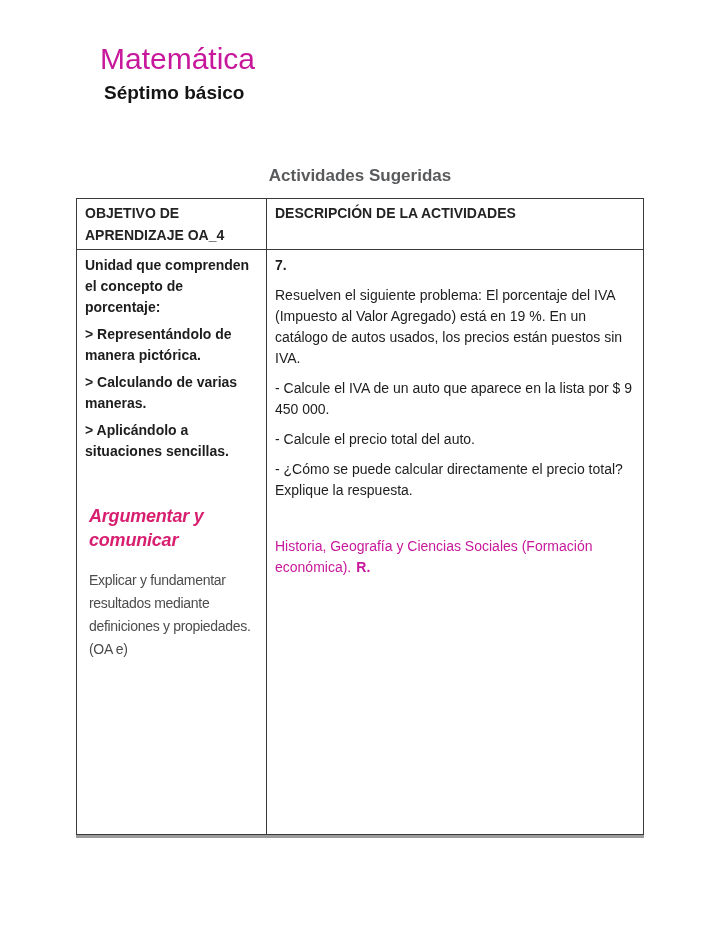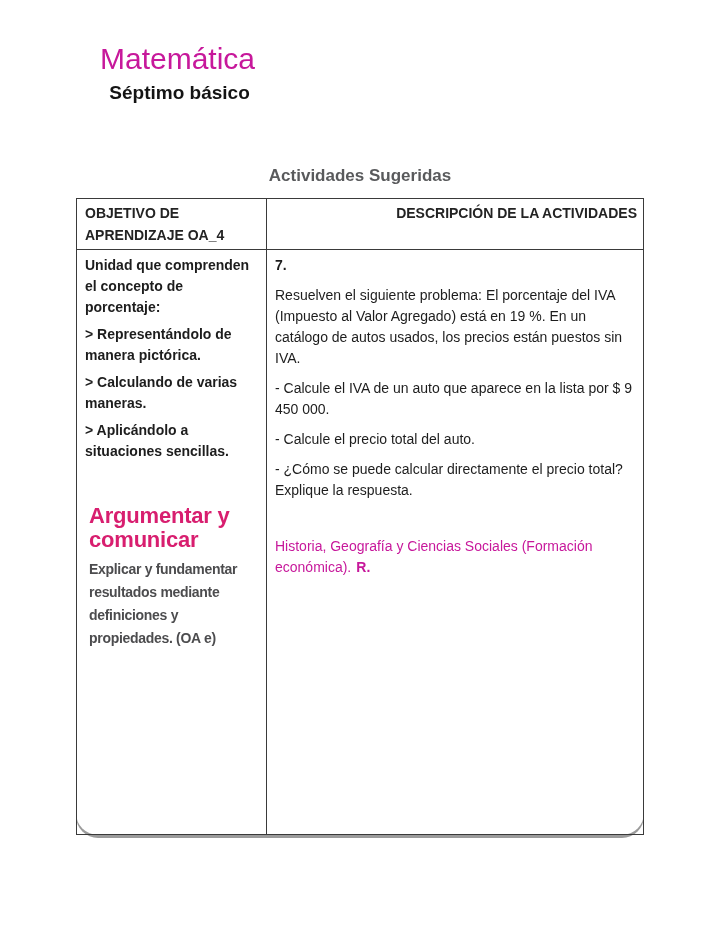--- a/index.html
+++ b/index.html
@@ -13,56 +13,55 @@
   html,body{margin:0;padding:0;background:#ffffff;}
   .page{
     width:720px;height:932px;background:#ffffff;position:relative;
     font-family:"Liberation Sans","DejaVu Sans",sans-serif;
     color:var(--body-black);overflow:hidden;
   }
   
   .doc-header{display:flex;justify-content:space-between;align-items:flex-start;
     padding:42px 110px 0 100px;}
   .subject{font-size:30px;font-weight:normal;color:var(--magenta);line-height:34px;}
-  .grade{font-size:19px;font-weight:bold;color:#141414;line-height:23px;margin-top:5px;padding-left:4px;text-align:center;}
+  .grade{font-size:19px;font-weight:bold;color:#141414;line-height:23px;margin-top:5px;padding-left:4px;}
   .header-right{text-align:right;margin-top:13px;}
   .unit{font-size:17.5px;font-weight:bold;color:var(--magenta);line-height:21px;}
   .oa{font-size:18px;font-weight:bold;color:var(--magenta);line-height:22px;margin-top:6px;}
   
   .section-title{text-align:center;font-size:17px;font-weight:bold;color:var(--title-gray);
     margin:62px 0 0 0;line-height:20px;}
   
   table.activities{
     border-collapse:collapse;table-layout:fixed;
     margin:12px 0 0 76px;width:567px;
     box-shadow:0 3px 0 #9b9b9b;
-    border-radius:22px;
   }
   table.activities th, table.activities td{
     border:1.5px solid var(--border-dark);
     vertical-align:top;box-sizing:border-box;
   }
   col.c-objective{width:190px;}
   col.c-description{width:377px;}
   thead tr{height:51px;}
   tbody tr{height:585px;}
   th{font-size:14px;font-weight:bold;line-height:22px;color:#232323;padding:3px 6px 3px 8px;}
   th.obj-h{text-align:left;}
-  th.desc-h{text-align:right;}
+  th.desc-h{text-align:left;}
   td{padding:5px 6px 0 8px;font-size:14px;line-height:21px;}
   
   td.objective-cell{font-weight:bold;color:var(--body-black);}
   td.objective-cell p{margin:0 0 6px 0;}
   .skill-heading{
-    color:var(--pink);font-size:22px;font-weight:bold;line-height:24px;
-    letter-spacing:-0.2px;margin:42px 0 0 4px;
+    color:var(--pink);font-size:18px;font-weight:bold;line-height:24px;
+    letter-spacing:-0.2px;margin:42px 0 0 4px;font-style:italic;
   }
   .skill-desc{
-    color:var(--desc-gray);font-weight:bold;font-size:14px;line-height:23px;
-    letter-spacing:-0.3px;margin:6px 0 0 4px;
+    color:var(--desc-gray);font-weight:normal;font-size:14px;line-height:23px;
+    letter-spacing:-0.3px;margin:17px 0 0 4px;
   }
   
   td.description-cell{color:var(--body-black);}
   td.description-cell p{margin:0 0 9px 0;}
   p.activity-number{font-weight:bold;}
   p.cross-ref{color:var(--magenta);margin-top:35px !important;}
   p.cross-ref .ref-mark{font-weight:bold;margin-left:5px;}
 </style>
 </head>
 <body>

